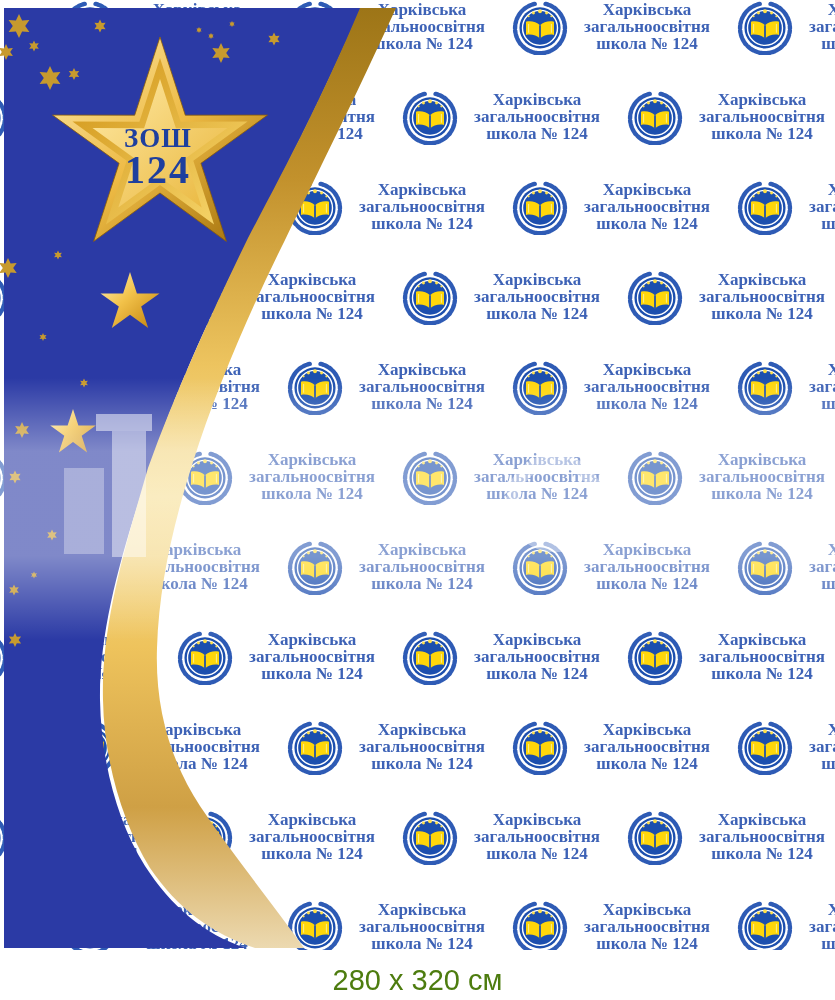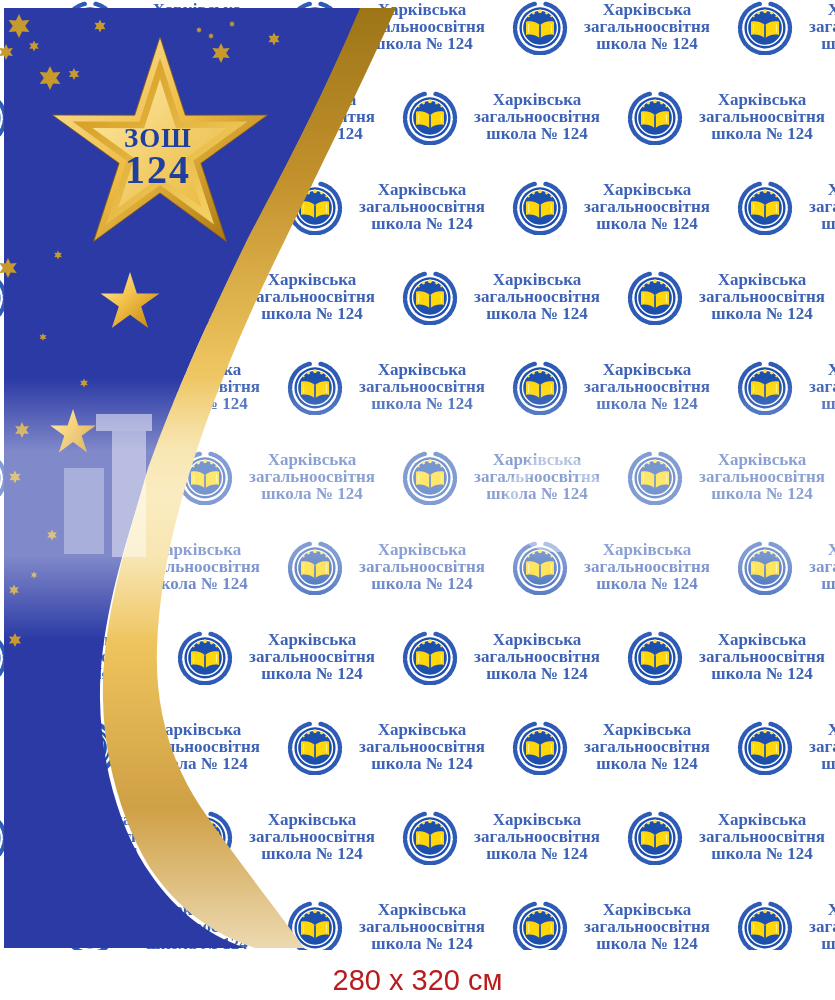--- a/index.html
+++ b/index.html
@@ -18,21 +18,21 @@
   .wash-band{position:absolute;left:0;top:378px;width:835px;height:262px;
              background:linear-gradient(to bottom,rgba(255,255,255,0),rgba(255,255,255,0.40) 28%,
              rgba(255,255,255,0.40) 68%,rgba(255,255,255,0));}
   .ghost{position:absolute;background:rgba(255,255,255,0.5);}
   .ghost-1{left:96px;top:414px;width:56px;height:17px;}
   .ghost-2{left:112px;top:431px;width:34px;height:126px;background:rgba(255,255,255,0.45);}
   .ghost-3{left:64px;top:468px;width:40px;height:86px;background:rgba(255,255,255,0.32);}
   .ghost-ring{position:absolute;left:506px;top:454px;width:72px;height:72px;border-radius:50%;
               border:13px solid rgba(255,255,255,0.38);}
   .caption{position:absolute;left:0;top:950px;width:835px;height:50px;text-align:center;
-           font-family:"Liberation Sans",sans-serif;font-size:29px;color:#b91c1c;
+           font-family:"Liberation Sans",sans-serif;font-size:29px;color:#4d7c0f;
            padding-top:14px;box-sizing:border-box;background:#ffffff;}
   .star-label-1{font-family:"Liberation Serif","DejaVu Serif",serif;font-weight:bold;
                 font-size:27px;fill:#1e3f9e;letter-spacing:1px;}
   .star-label-2{font-family:"Liberation Serif","DejaVu Serif",serif;font-weight:bold;
                 font-size:40px;fill:#1e3f9e;letter-spacing:2px;}
 </style>
 </head>
 <body>
 
 <div class="page">

